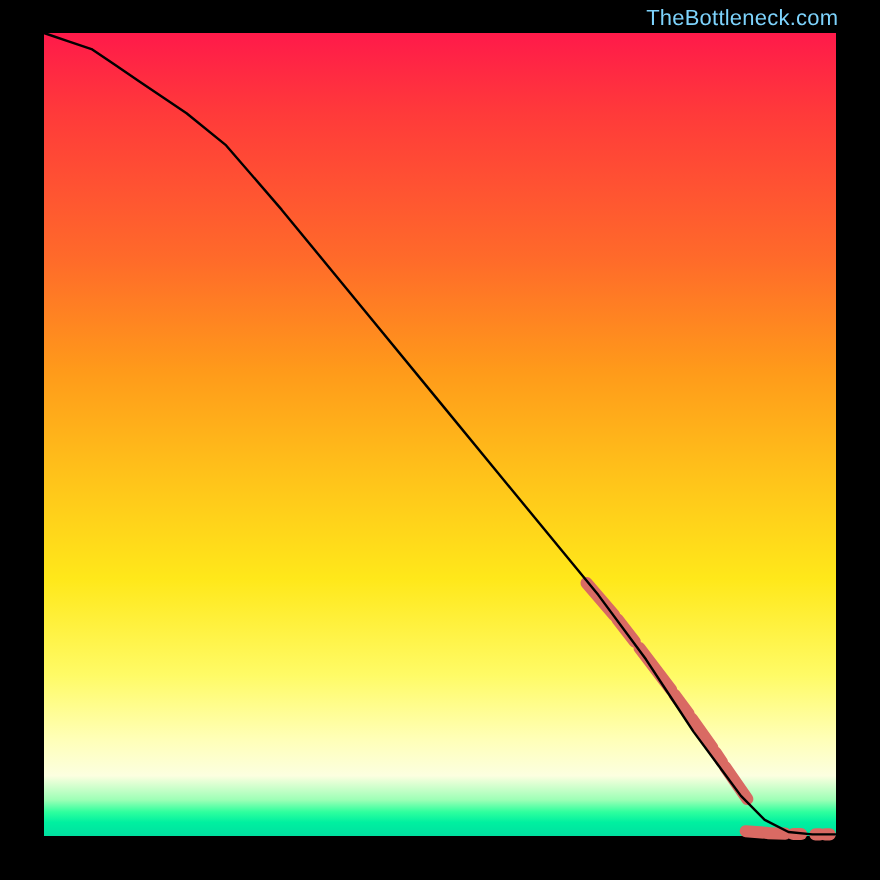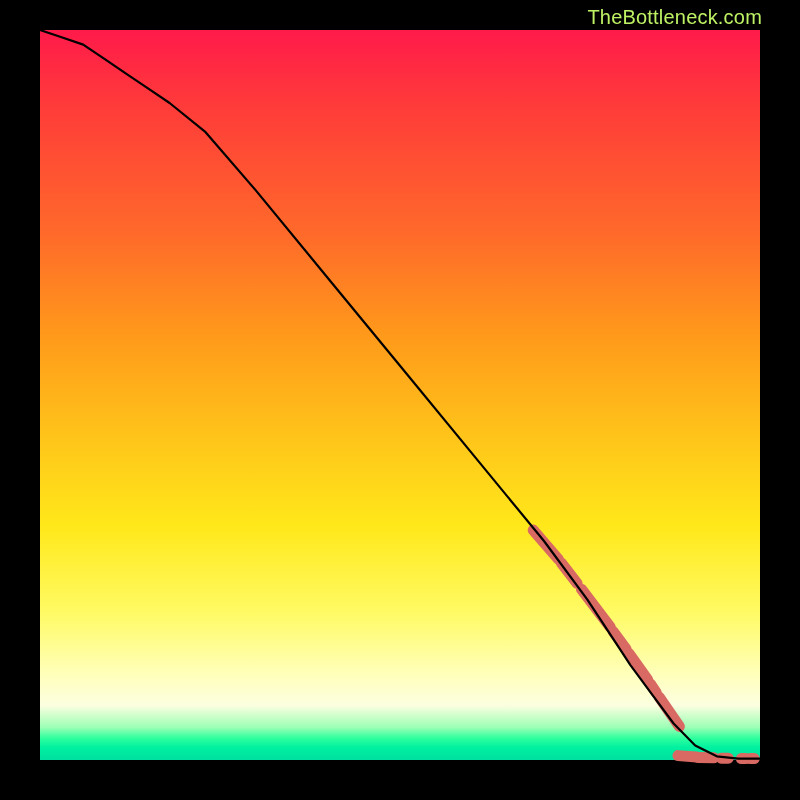--- a/index.html
+++ b/index.html
@@ -49,21 +49,21 @@
     position: absolute;
     inset: 0;
     width: 100%;
     height: 100%;
     overflow: visible;
   }
   .watermark {
     position: absolute;
     top: 6px;
     right: 38px;
-    color: #bef264;
+    color: #7dd3fc;
     font-size: 20px;
     letter-spacing: 0.2px;
     user-select: none;
     margin-left: 48px;
   }
 </style>
 </head>
 <body>
 
 <div class="stage">

